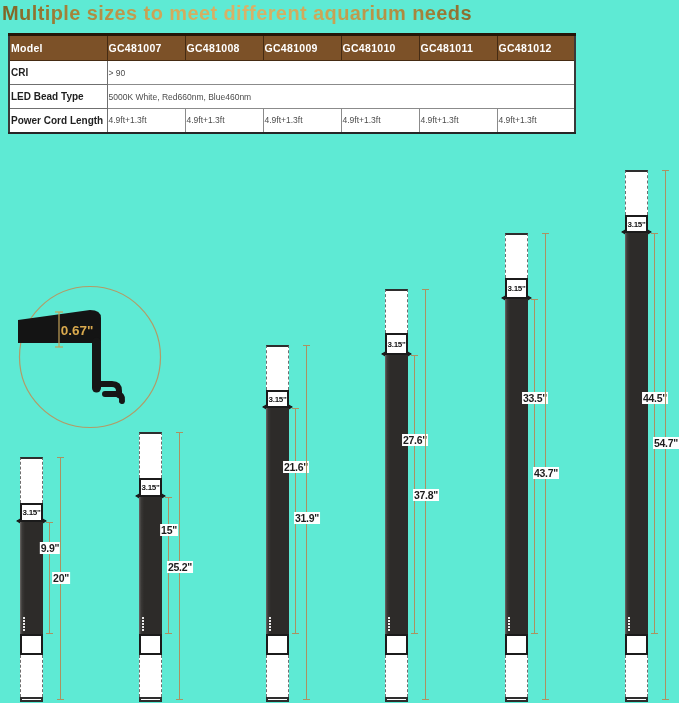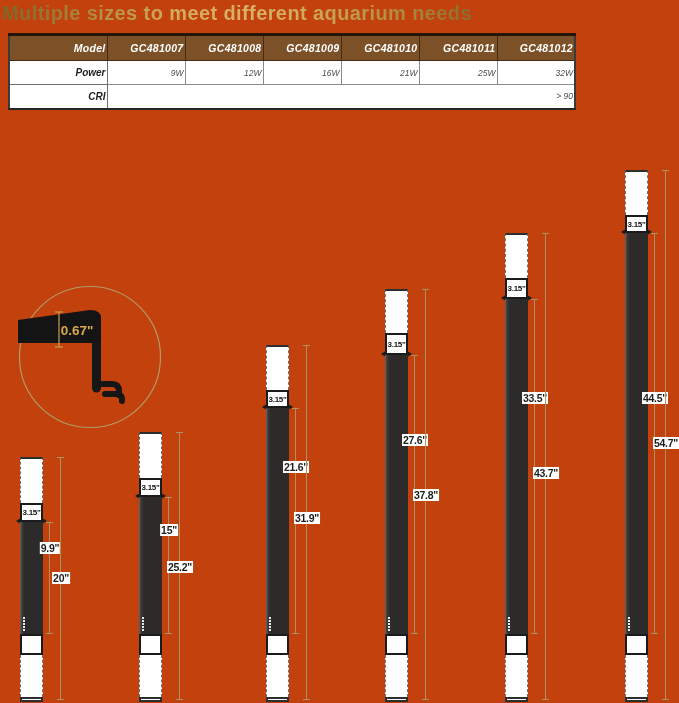--- a/index.html
+++ b/index.html
@@ -1,31 +1,31 @@
 <!DOCTYPE html>
 <html><head>
 <meta charset="utf-8">
 <style>
   html,body{margin:0;padding:0;background:#fff;}
-  #canvas{position:relative;width:679px;height:703px;background:#c2410c;overflow:hidden;
+  #canvas{position:relative;width:679px;height:703px;background:#5eead4;overflow:hidden;
           font-family:"Liberation Sans",sans-serif;}
 
   
   .title{position:absolute;left:2px;top:0;line-height:27px;font-size:20px;font-weight:800;
          letter-spacing:.4px;white-space:nowrap;color:#b3923f;
          background:linear-gradient(90deg,#7e6426 0%,#a8853c 16%,#d3ab5c 36%,#d9b269 52%,
                     #cfa95a 66%,#b18d40 84%,#8a6c2e 100%);
          -webkit-background-clip:text;background-clip:text;-webkit-text-fill-color:transparent;}
 
   
   #spec-table{position:absolute;left:8px;top:33px;width:566px;border-collapse:collapse;
               table-layout:fixed;
               border-top:3px solid #241608;border-bottom:2px solid #262626;
               border-left:2px solid #3a3a3a;border-right:2px solid #3a3a3a;}
-  #spec-table th,#spec-table td{box-sizing:border-box;text-align:right;vertical-align:middle;font-style:italic;}
+  #spec-table th,#spec-table td{box-sizing:border-box;text-align:left;vertical-align:middle;}
   #spec-table thead th{background:#7c5128;color:#fff;font-size:10.5px;font-weight:700;
               height:26px;border:1px solid #452b13;letter-spacing:.3px;}
   #spec-table tbody th{font-size:10px;font-weight:700;color:#1f1f1f;height:24px;
               border:1px solid #6f6f6f;background:#fff;}
   #spec-table tbody td{font-size:8.5px;color:#4c4c4c;border:1px solid #8b8b8b;background:#fff;}
 
   
   .seg{position:absolute;width:23px;box-sizing:border-box;background:#fff;}
   .seg.top{border-top:2px solid #2e2e2e;border-left:1px dashed #6e6e6e;border-right:1px dashed #6e6e6e;}
   .seg.box{border:2px solid #1b1b1b;display:flex;align-items:center;justify-content:center;}
@@ -74,31 +74,35 @@
           <th>GC481007</th>
           <th>GC481008</th>
           <th>GC481009</th>
           <th>GC481010</th>
           <th>GC481011</th>
           <th>GC481012</th>
         </tr>
       </thead>
     <tbody id="spec-rows">
         <tr>
-          <th>Power</th>
-          <td>9W</td>
-          <td>12W</td>
-          <td>16W</td>
-          <td>21W</td>
-          <td>25W</td>
-          <td>32W</td>
-        </tr>
-        <tr>
           <th>CRI</th>
           <td colspan="6">&gt; 90</td>
+        </tr>
+        <tr>
+          <th>LED Bead Type</th>
+          <td colspan="6">5000K White,  Red660nm,  Blue460nm</td>
+        </tr>
+        <tr>
+          <th>Power Cord Length</th>
+          <td>4.9ft+1.3ft</td>
+          <td>4.9ft+1.3ft</td>
+          <td>4.9ft+1.3ft</td>
+          <td>4.9ft+1.3ft</td>
+          <td>4.9ft+1.3ft</td>
+          <td>4.9ft+1.3ft</td>
         </tr>
       </tbody>
   </table>
 
   <svg id="inset" width="147" height="147" viewBox="0 0 147 147">
     <circle cx="73" cy="72" r="70.5" fill="none" stroke="#b29b67" stroke-width="1.2"></circle>
     <path d="M1 35 L73 25 Q84 25 84 33 L84 56 Q84 58 79 58 L1 58 Z" fill="#141414"></path>
     <g stroke="#c2a057" stroke-width="1.2">
       <line x1="42" y1="27" x2="42" y2="62"></line>
       <line x1="38" y1="27" x2="46" y2="27"></line>

